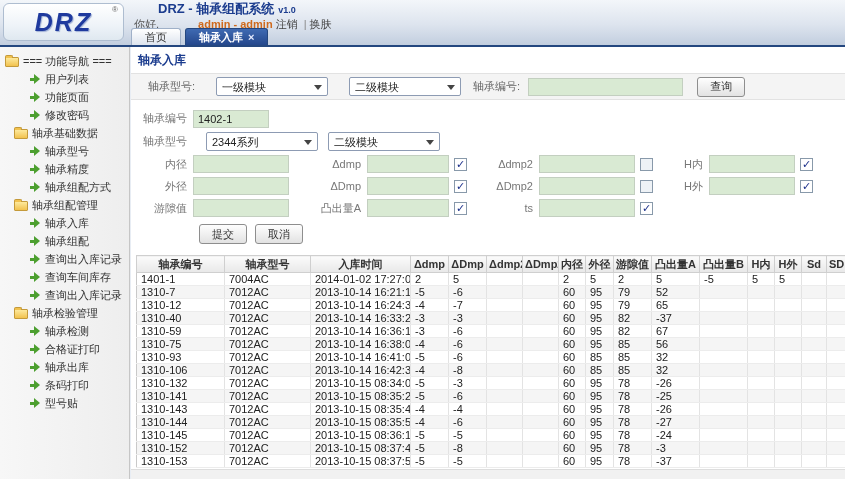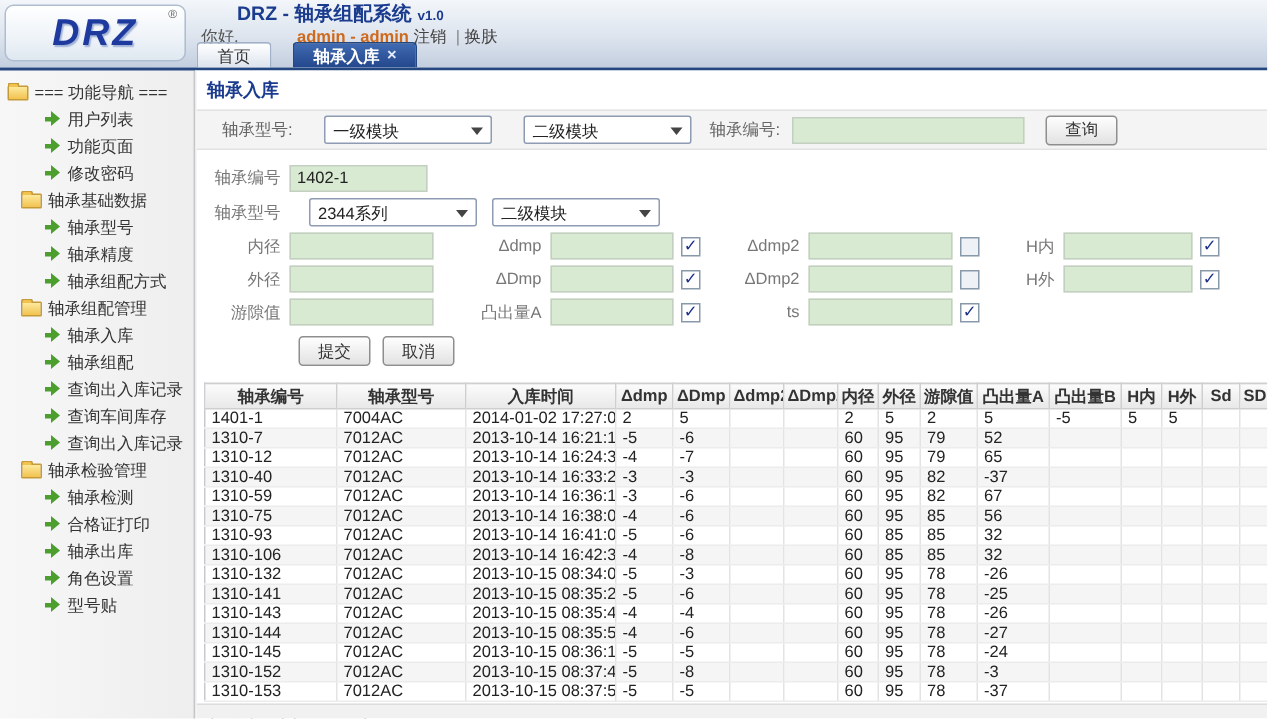--- a/index.html
+++ b/index.html
@@ -27,21 +27,21 @@
     text-shadow:1px 1px 1px #9fb0d6;
   }
   .logo-reg{position:absolute;right:5px;top:1px;font-size:8px;color:#666;font-style:normal;}
   .header-info{position:absolute;left:134px;top:2px;line-height:14px;white-space:nowrap;padding-left:24px;}
   .app-title{font-size:13px;font-weight:bold;color:#1b3c8e;}
   .app-version{font-size:9px;font-weight:bold;color:#1b3c8e;margin-left:1px;}
   .greeting-line{position:absolute;left:134px;top:17px;white-space:nowrap;color:#555;}
   .username{color:#cf6a1d;font-weight:bold;margin-left:39px;}
   .logout-link,.skin-link{color:#444;cursor:pointer;}
   .greet-div{color:#888;margin:0 3px;}
-  .tabs{position:absolute;left:131px;bottom:0;display:flex;gap:14px;align-items:flex-end;margin-top:11px;}
+  .tabs{position:absolute;left:131px;bottom:0;display:flex;gap:4px;align-items:flex-end;margin-top:11px;}
   .tab{
     height:17px;padding:1px 13px 0 13px;border:1px solid #9fb0c8;border-bottom:none;
     border-radius:3px 3px 0 0;background:linear-gradient(180deg,#ffffff,#dde4ee);
     color:#333;cursor:pointer;display:flex;align-items:center;gap:5px;
   }
   .tab.active{
     background:linear-gradient(180deg,#3f6ab2 0%,#24478c 100%);
     border-color:#24477f;color:#fff;font-weight:bold;
   }
   .tab-close{font-weight:bold;font-size:11px;color:#e6ecff;cursor:pointer;line-height:1;}
@@ -233,21 +233,21 @@
           <div class="tree-row tree-leaf">
             <span class="arrow-icon"></span>
             <span class="tree-label">合格证打印</span>
           </div>
           <div class="tree-row tree-leaf">
             <span class="arrow-icon"></span>
             <span class="tree-label">轴承出库</span>
           </div>
           <div class="tree-row tree-leaf">
             <span class="arrow-icon"></span>
-            <span class="tree-label">角色设置</span>
+            <span class="tree-label">条码打印</span>
           </div>
           <div class="tree-row tree-leaf">
             <span class="arrow-icon"></span>
             <span class="tree-label">型号贴</span>
           </div>
         </div>
     </div>
 
     <div class="main">
       <div class="page-title">轴承入库</div>
@@ -261,21 +261,21 @@
           <span>二级模块</span>
         </div>
         <span class="field-label" style="margin-left:4px;">轴承编号:</span>
         <input class="green-input" style="width: 155px;" value="">
         <button class="btn" style="margin-left:6px;">查询</button>
       </div>
 
       <div class="form-section">
         <div class="form-row">
           <span class="flabel">轴承编号</span>
-          <input class="green-input" style="width: 92px;" value="1402-1">
+          <input class="green-input" style="width: 76px;" value="1402-1">
         </div>
         <div class="form-row">
           <span class="flabel">轴承型号</span>
           <div class="select sel-w">
             <span>2344系列</span>
           </div>
           <div class="select sel-w" style="margin-left:10px;">
             <span>二级模块</span>
           </div>
         </div>

